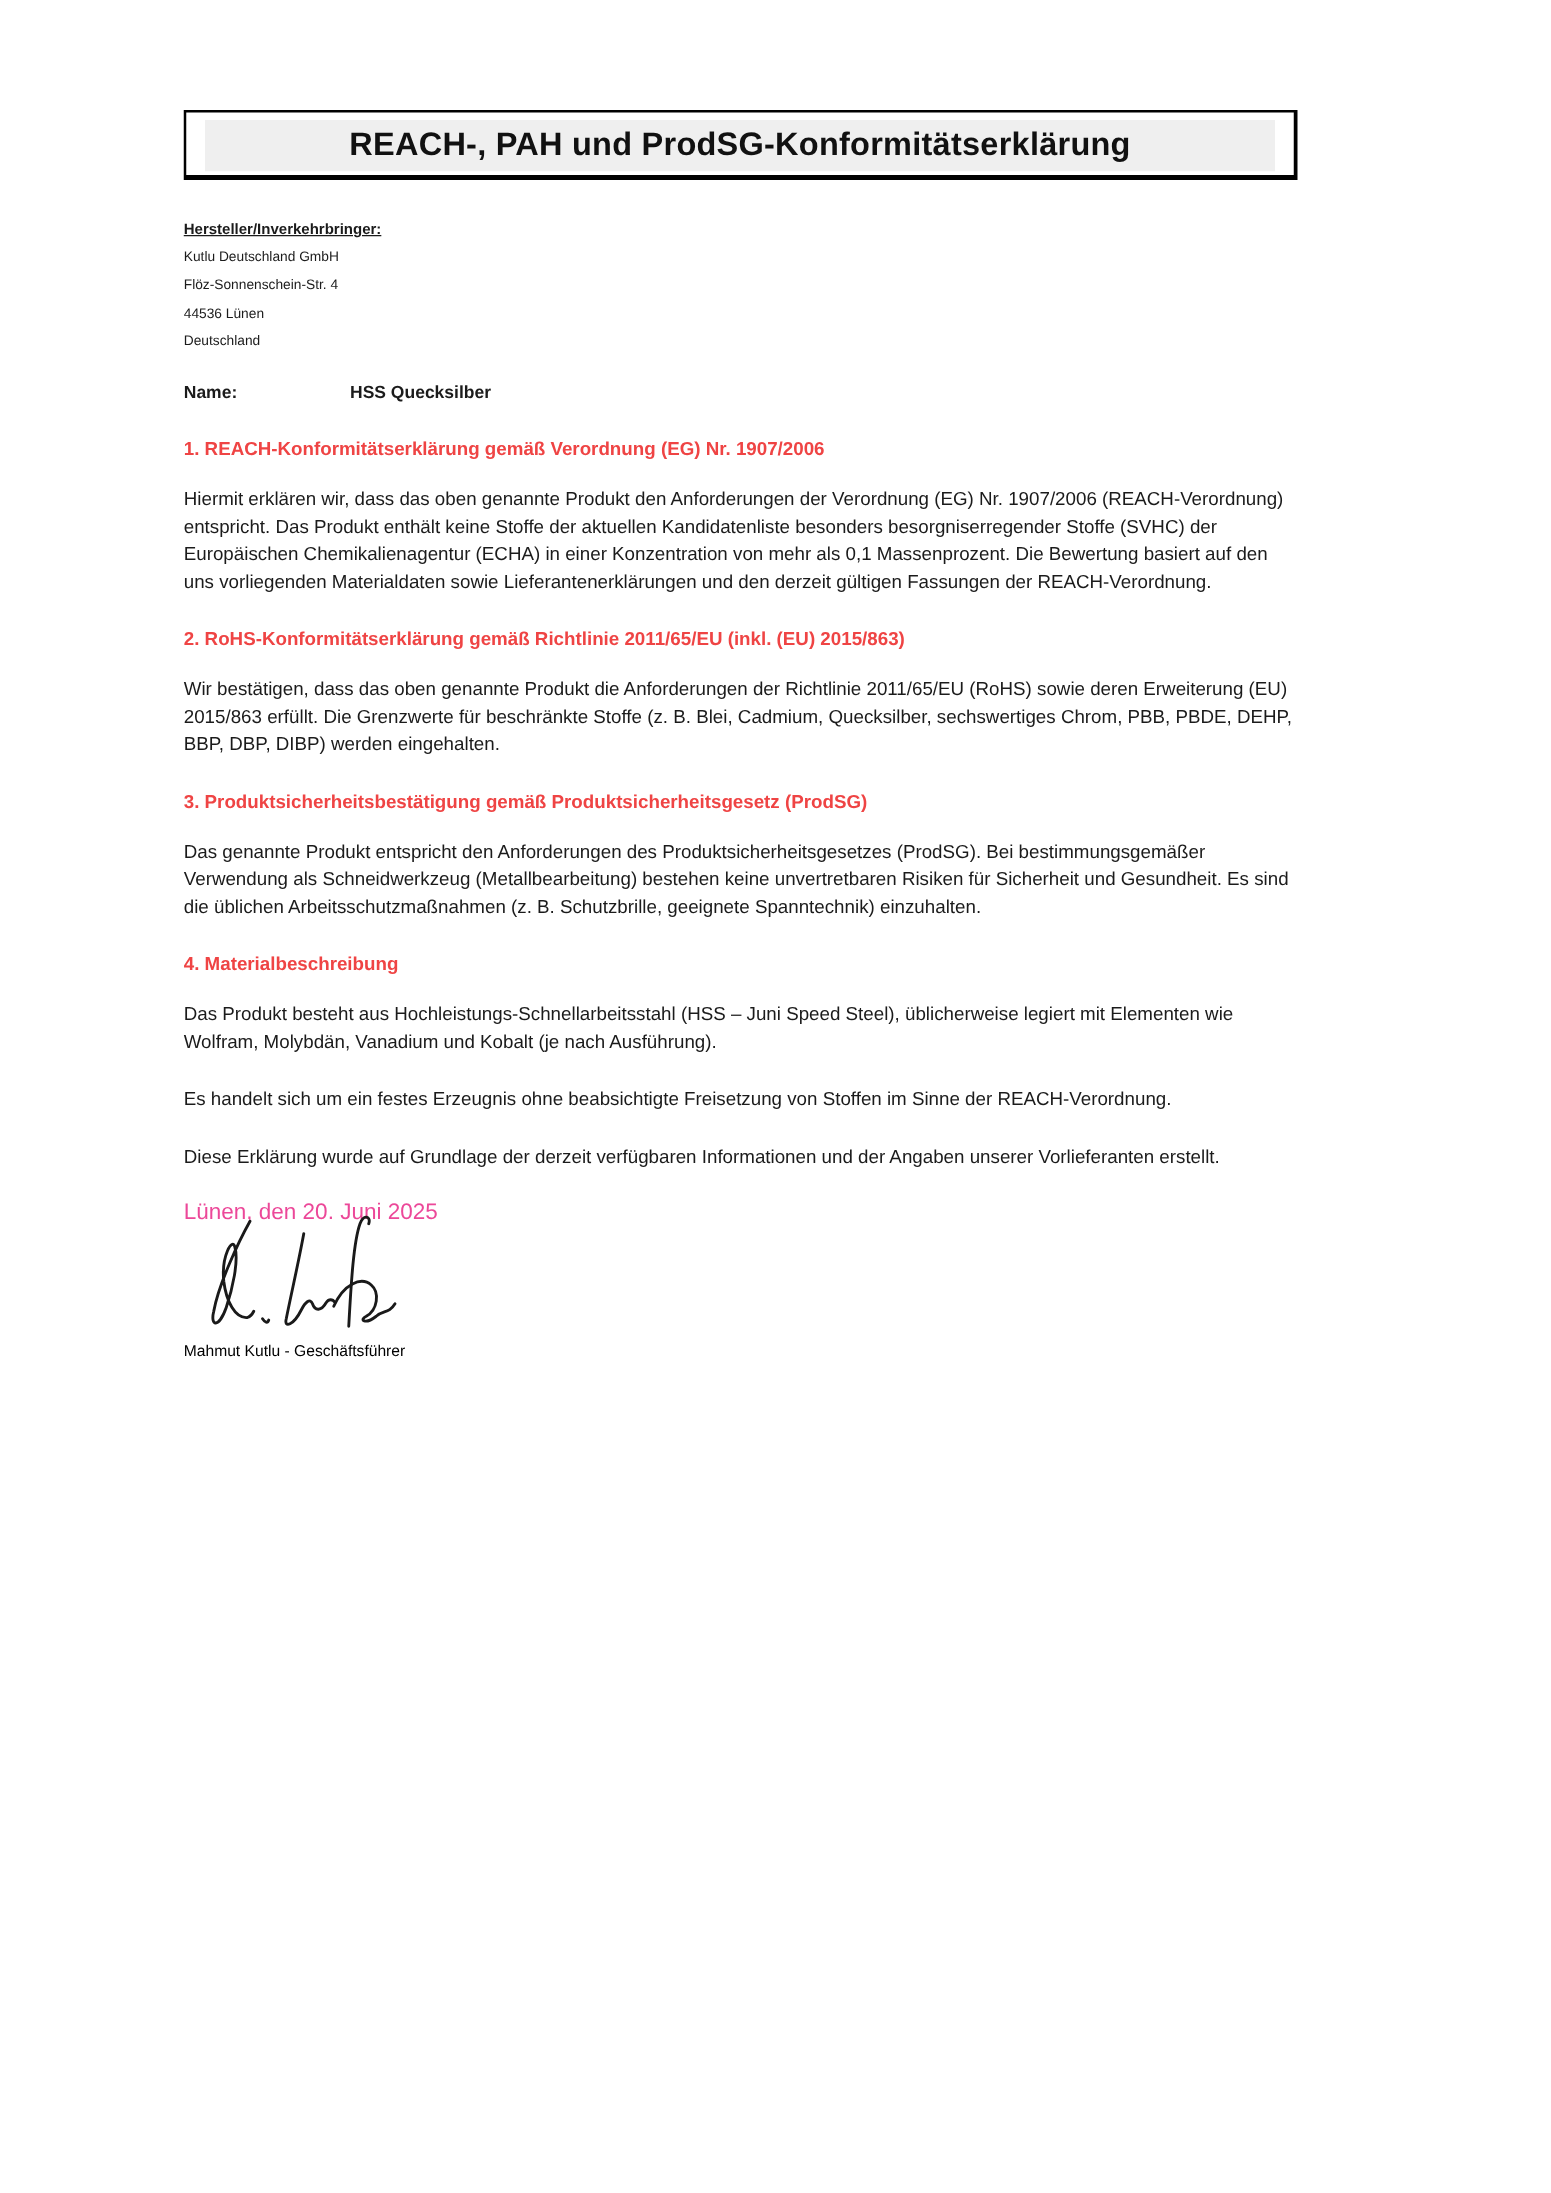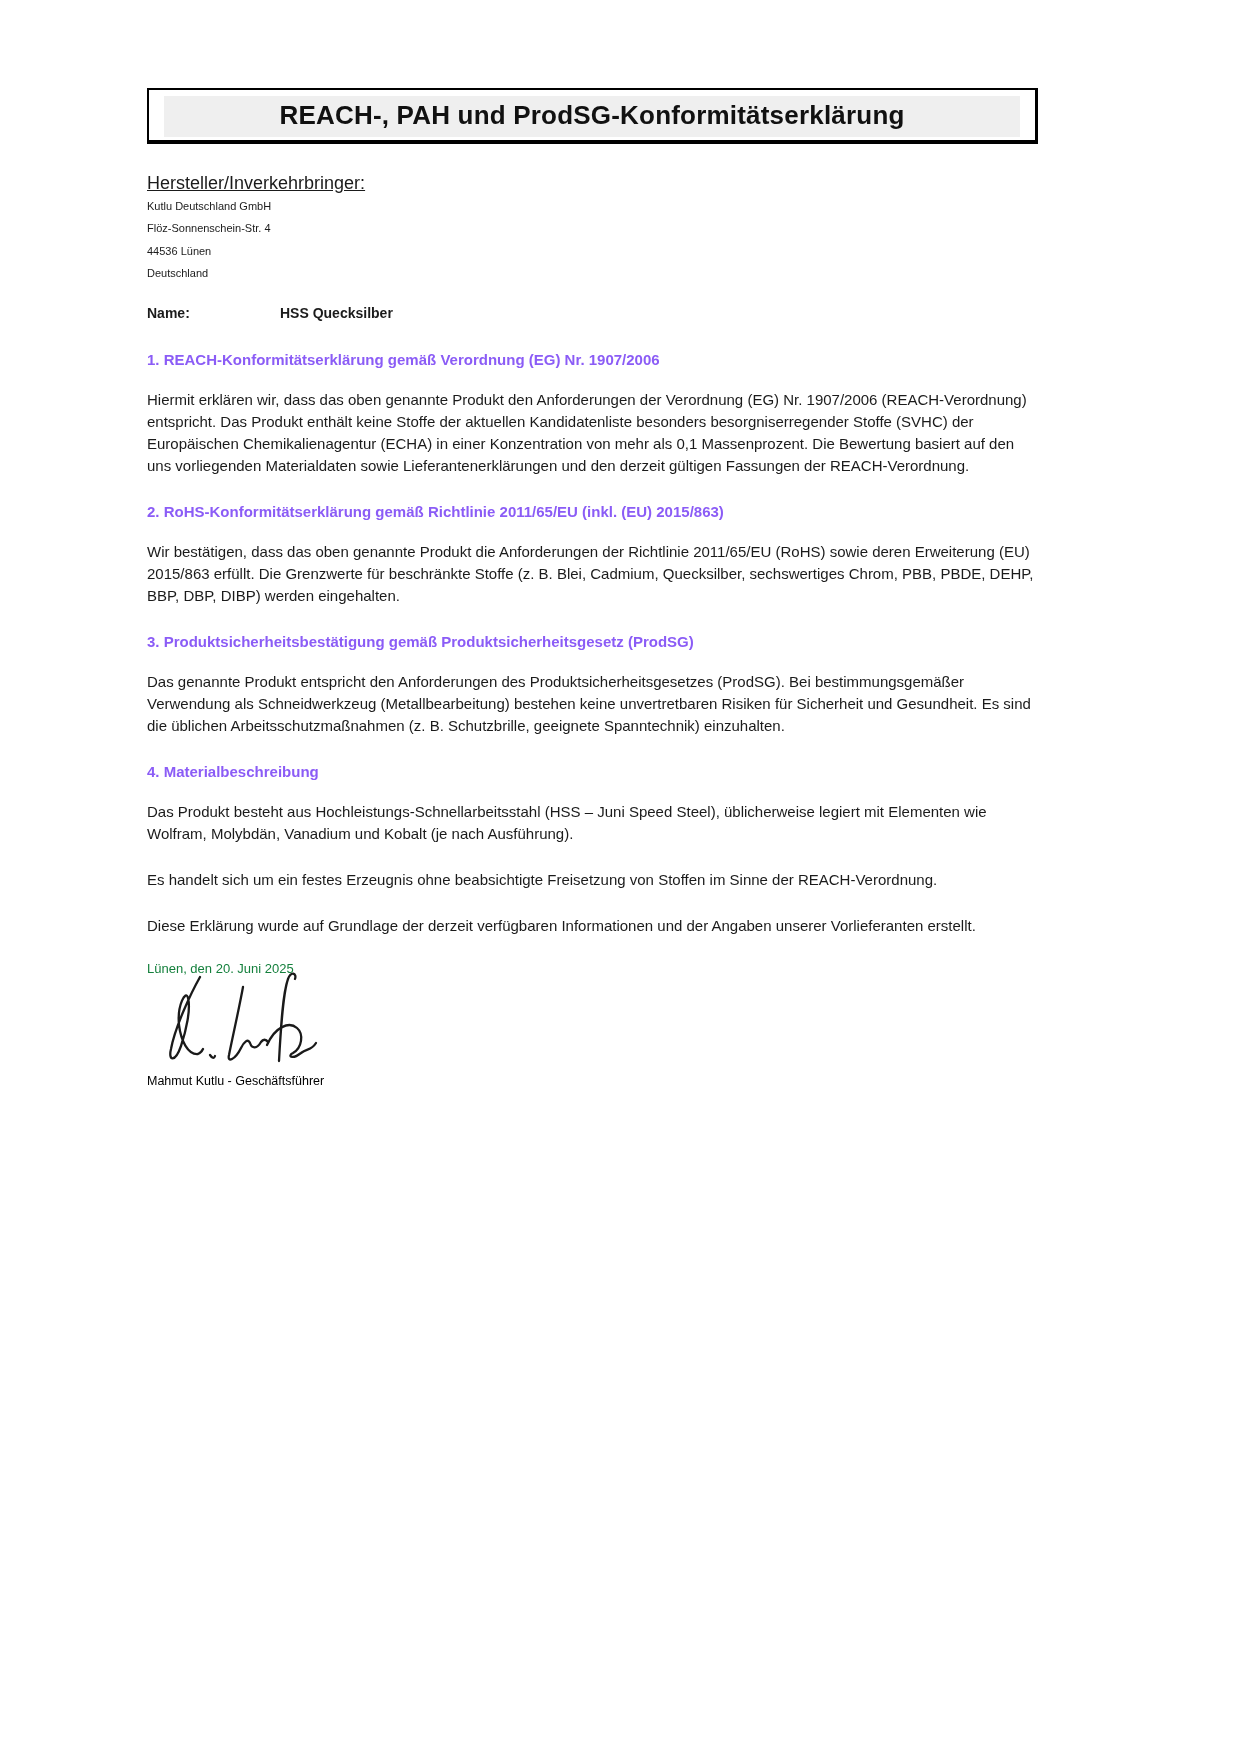--- a/index.html
+++ b/index.html
@@ -33,23 +33,23 @@
     padding: 4px 0 6px 0;
   }
   .title-inner h1 {
     margin: 0;
     font-size: 26px;
     font-weight: bold;
     letter-spacing: 0.2px;
     color: #111;
   }
   .manufacturer-heading {
-    font-weight: normal;
+    font-weight: bold;
     text-decoration: underline;
-    font-size: 18px;
+    font-size: 12px;
     line-height: 22.5px;
     margin: 0;
   }
   .addr-line {
     font-size: 11px;
     line-height: 22.5px;
   }
   .product-info {
     margin-top: 16px;
     margin-bottom: 24px;
@@ -59,32 +59,32 @@
     grid-template-columns: 133px auto;
     font-size: 14px;
     line-height: 24px;
     font-weight: bold;
   }
   .doc-section h2 {
     font-size: 15px;
     font-weight: bold;
     line-height: 22px;
     margin: 0 0 18px 0;
-    color: #8b5cf6;
+    color: #ef4444;
   }
   .doc-section p, .doc-par {
     font-size: 15px;
     line-height: 22px;
     margin: 0 0 24px 0;
   }
   .place-date {
-    font-size: 13px;
+    font-size: 18px;
     line-height: 16px;
     margin: 0;
-    color: #15803d;
+    color: #ec4899;
   }
   .signature-wrap {
     margin-top: -8px;
     margin-left: 8px;
     height: 100px;
   }
   .signer {
     font-size: 12.5px;
     line-height: 16px;
     margin-top: 4px;

